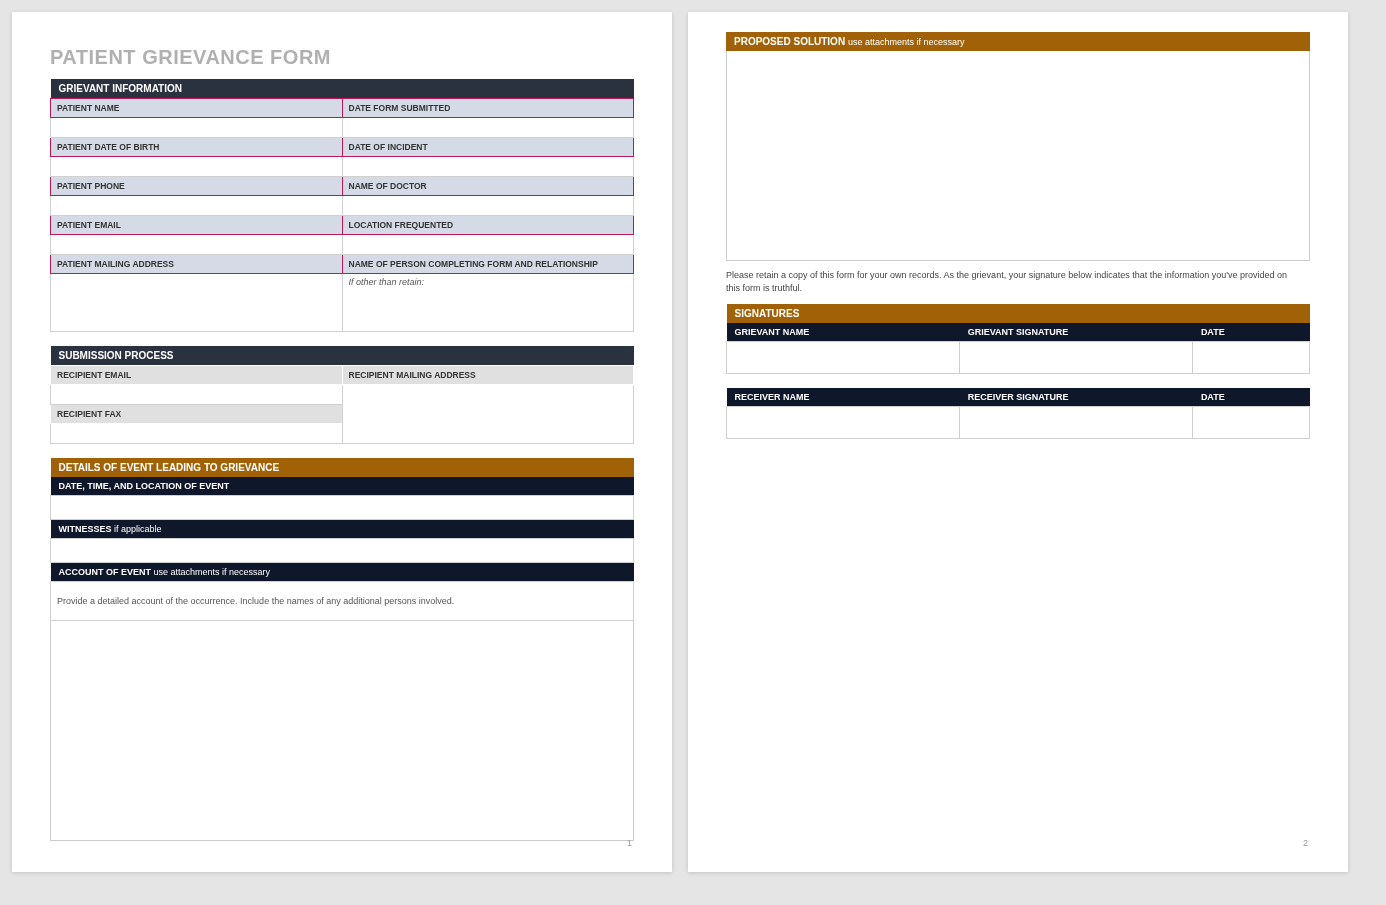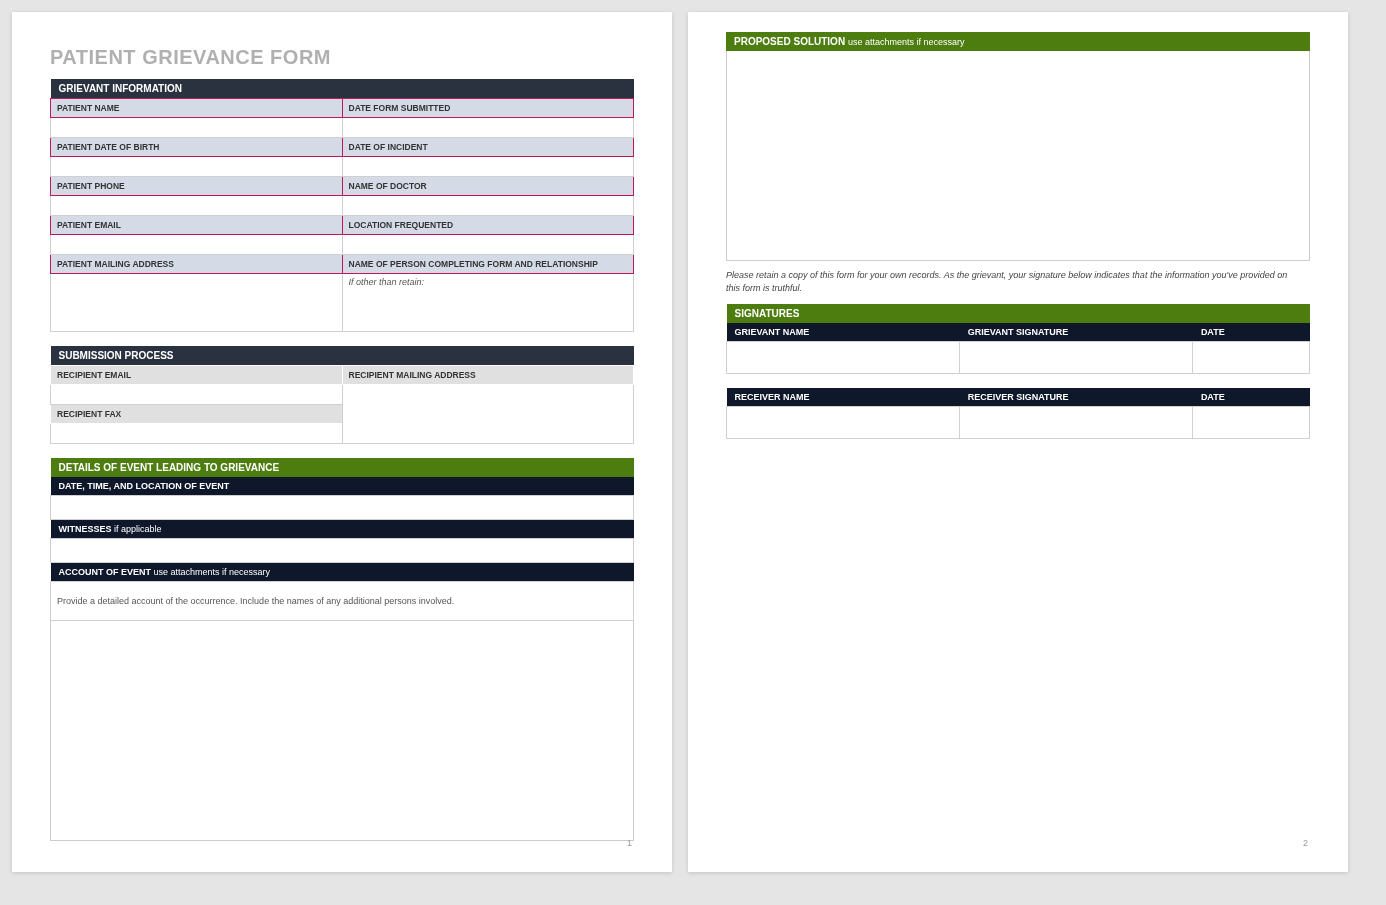--- a/index.html
+++ b/index.html
@@ -50,21 +50,21 @@
     color: #fff;
     font-weight: 700;
     font-size: 10px;
     padding: 4px 8px;
   }
   .hdr-sub {
     font-weight: 400;
     font-size: 9px;
   }
   .hdr-darkblue {
-    background: #4d7c0f;
+    background: #a16207;
     color: #fff;
     font-weight: 700;
     font-size: 10px;
     padding: 4px 8px;
   }
   .hdr-slate {
     background: #0f172a;
     color: #fff;
     font-weight: 700;
     font-size: 9px;
@@ -120,21 +120,20 @@
     border: 1px solid #ccc;
     border-top: none;
     width: 100%;
     height: 210px;
   }
   .disclaimer {
     font-size: 9px;
     color: #444;
     line-height: 1.4;
     margin: 8px 16px 10px 0;
-    font-style: italic;
   }
   .sig-input {
     background: #fff;
     border: 1px solid #d0d0d0;
     height: 32px;
   }
 </style>
 </head>
 <body>
 

